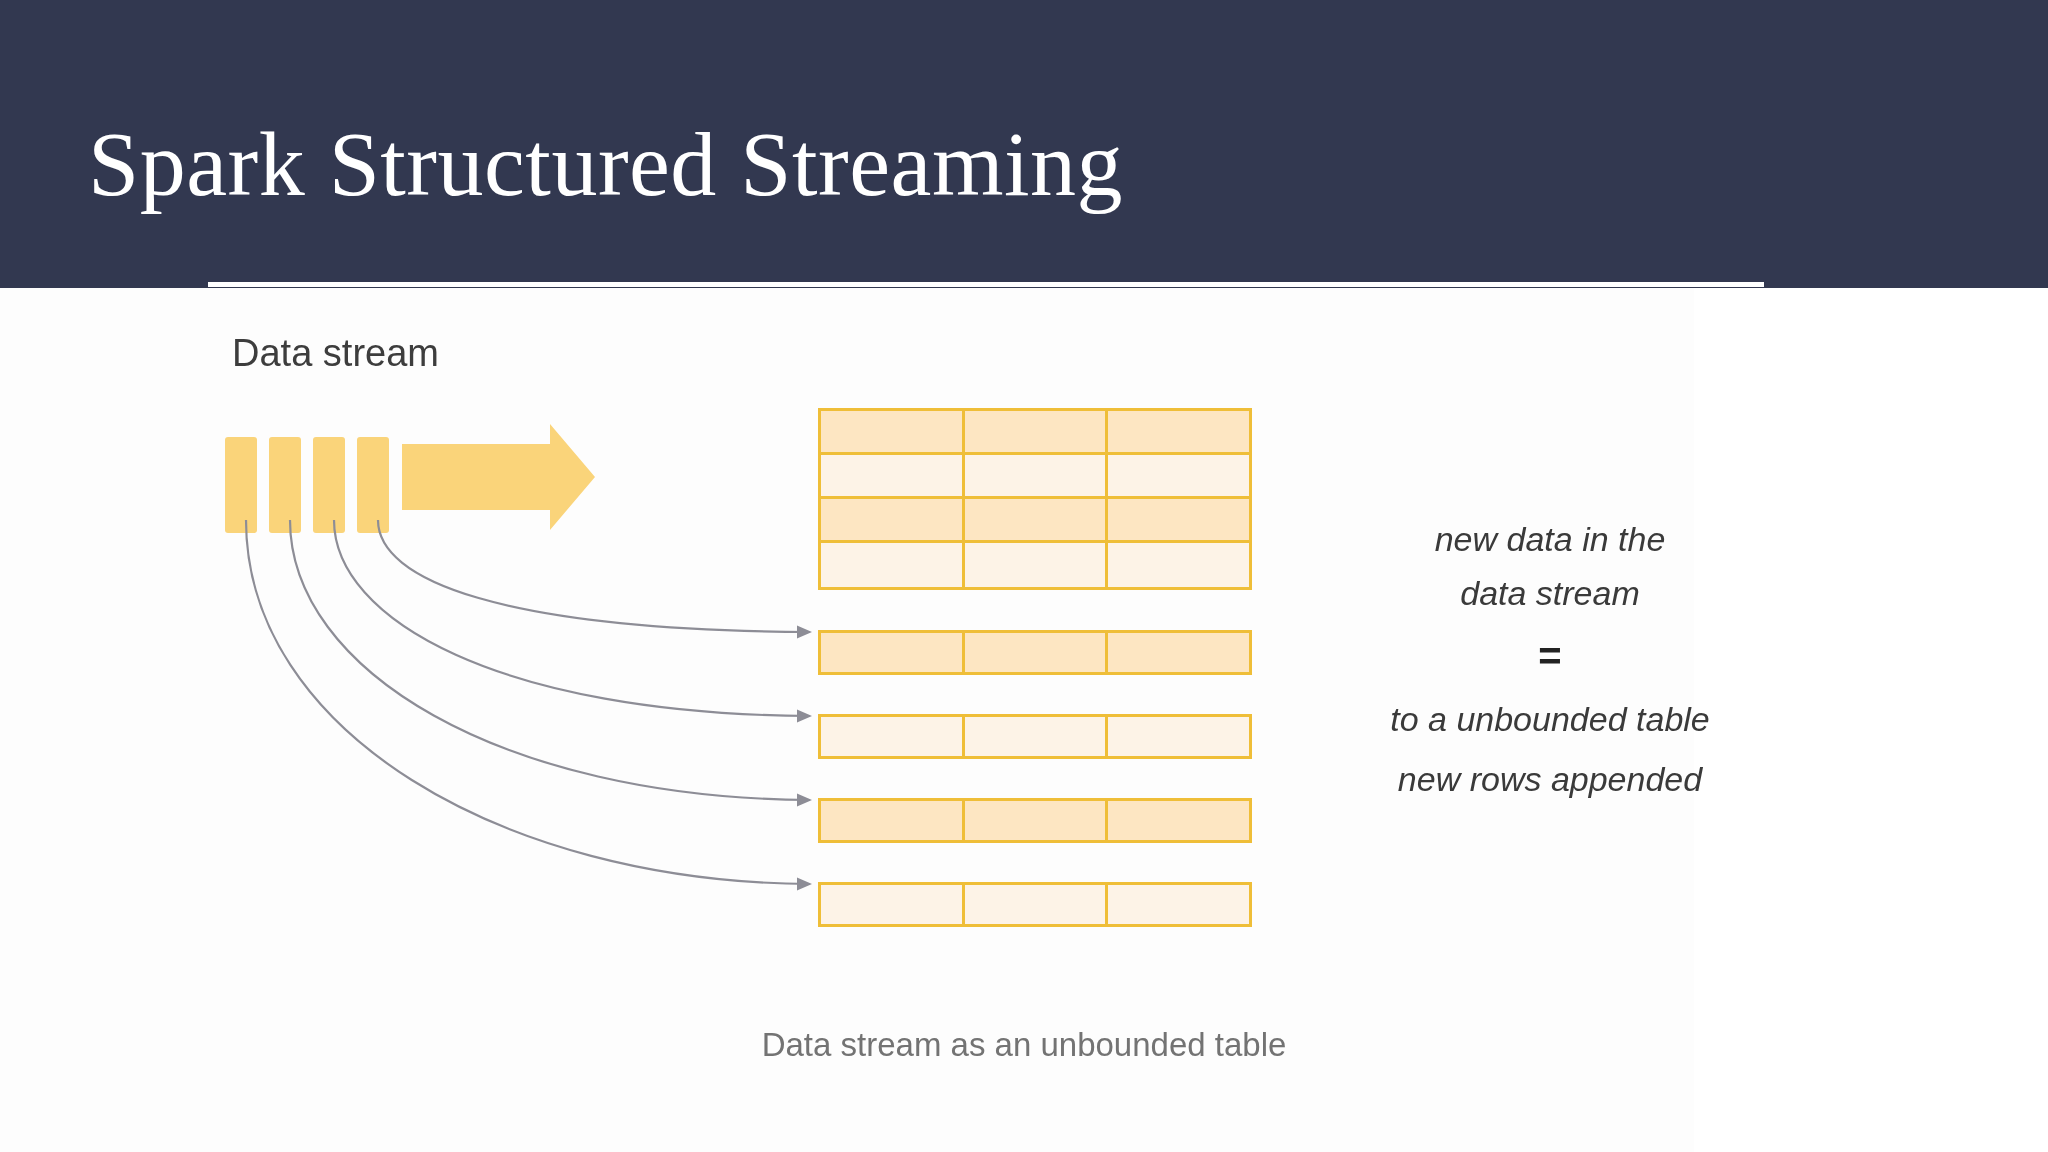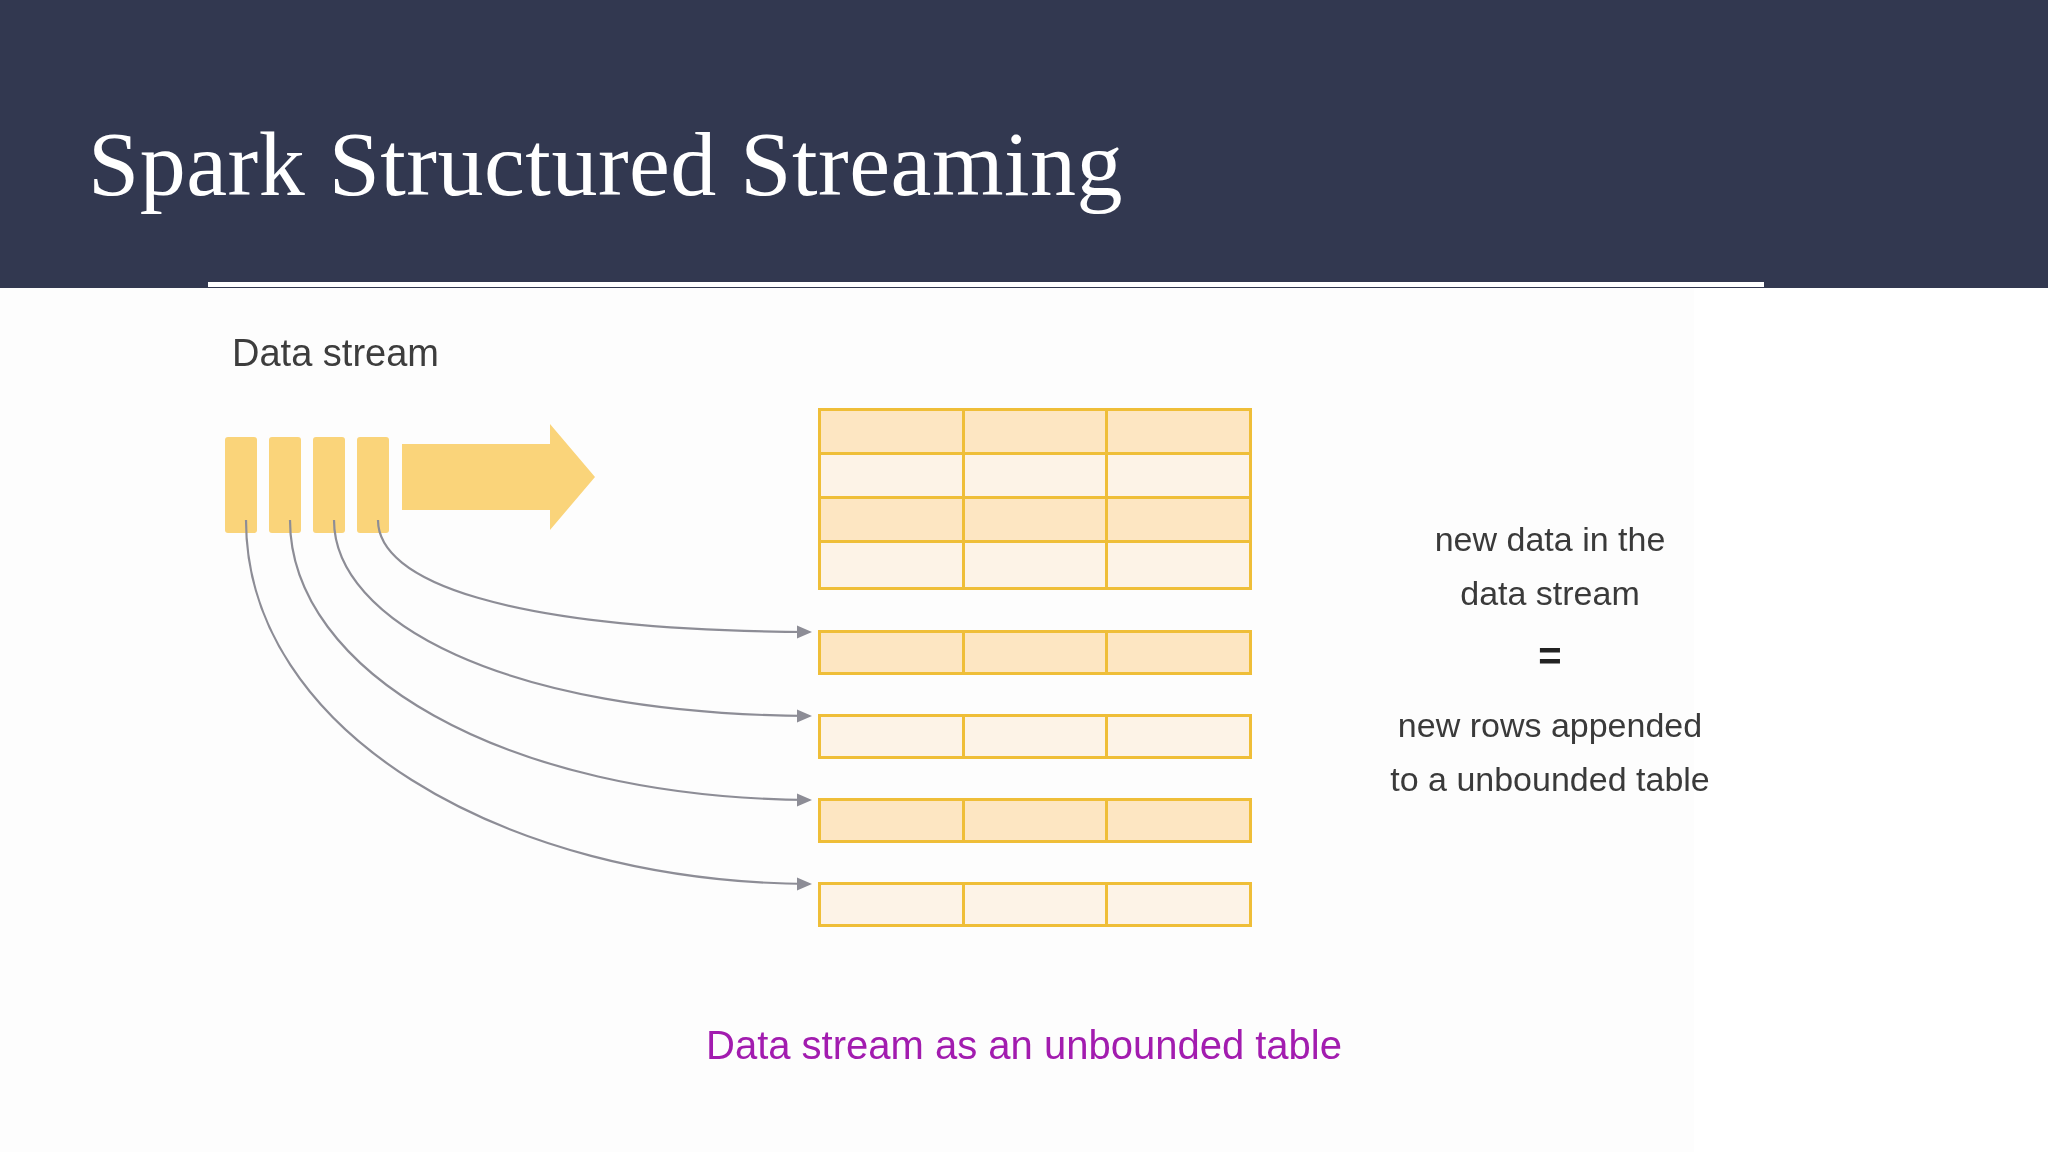--- a/index.html
+++ b/index.html
@@ -71,23 +71,23 @@
     left: 870px;
     top: 330px;
     font-size: 38px;
     line-height: 46px;
   }
   #caption {
     left: 0;
     top: 1020px;
     width: 2048px;
     text-align: center;
-    font-size: 40px;
+    font-size: 33px;
     line-height: 50px;
-    color: #a21caf;
+    color: #737373;
   }
 
   
   #explain {
     position: absolute;
     left: 1340px;
     top: 512px;
     width: 420px;
     text-align: center;
     color: #3a3a3a;
@@ -97,20 +97,21 @@
   #explain .eq {
     display: block;
     font-size: 40px;
     line-height: 72px;
     font-weight: 700;
     color: #222222;
   }
   #explain .ln {
     display: block;
     white-space: nowrap;
+    font-style: italic;
   }
   #explain .blk-bottom { margin-top: 6px; }
 
   
   #stream-svg {
     position: absolute;
     left: 200px;
     top: 420px;
     width: 500px;
     height: 130px;
@@ -265,19 +266,19 @@
   <div class="appended-row" id="appended-row-4">
     <div class="cell fill-light"></div>
     <div class="cell fill-light"></div>
     <div class="cell fill-light"></div>
   </div>
 
   <div id="explain">
     <span class="ln">new data in the</span>
     <span class="ln">data stream</span>
     <span class="eq">=</span>
+    <span class="ln">to a unbounded table</span>
     <span class="ln blk-bottom">new rows appended</span>
-    <span class="ln">to a unbounded table</span>
   </div>
 
   <div class="fig-label" id="caption">Data stream as an unbounded table</div>
 
 </div>
 
 </body></html>

